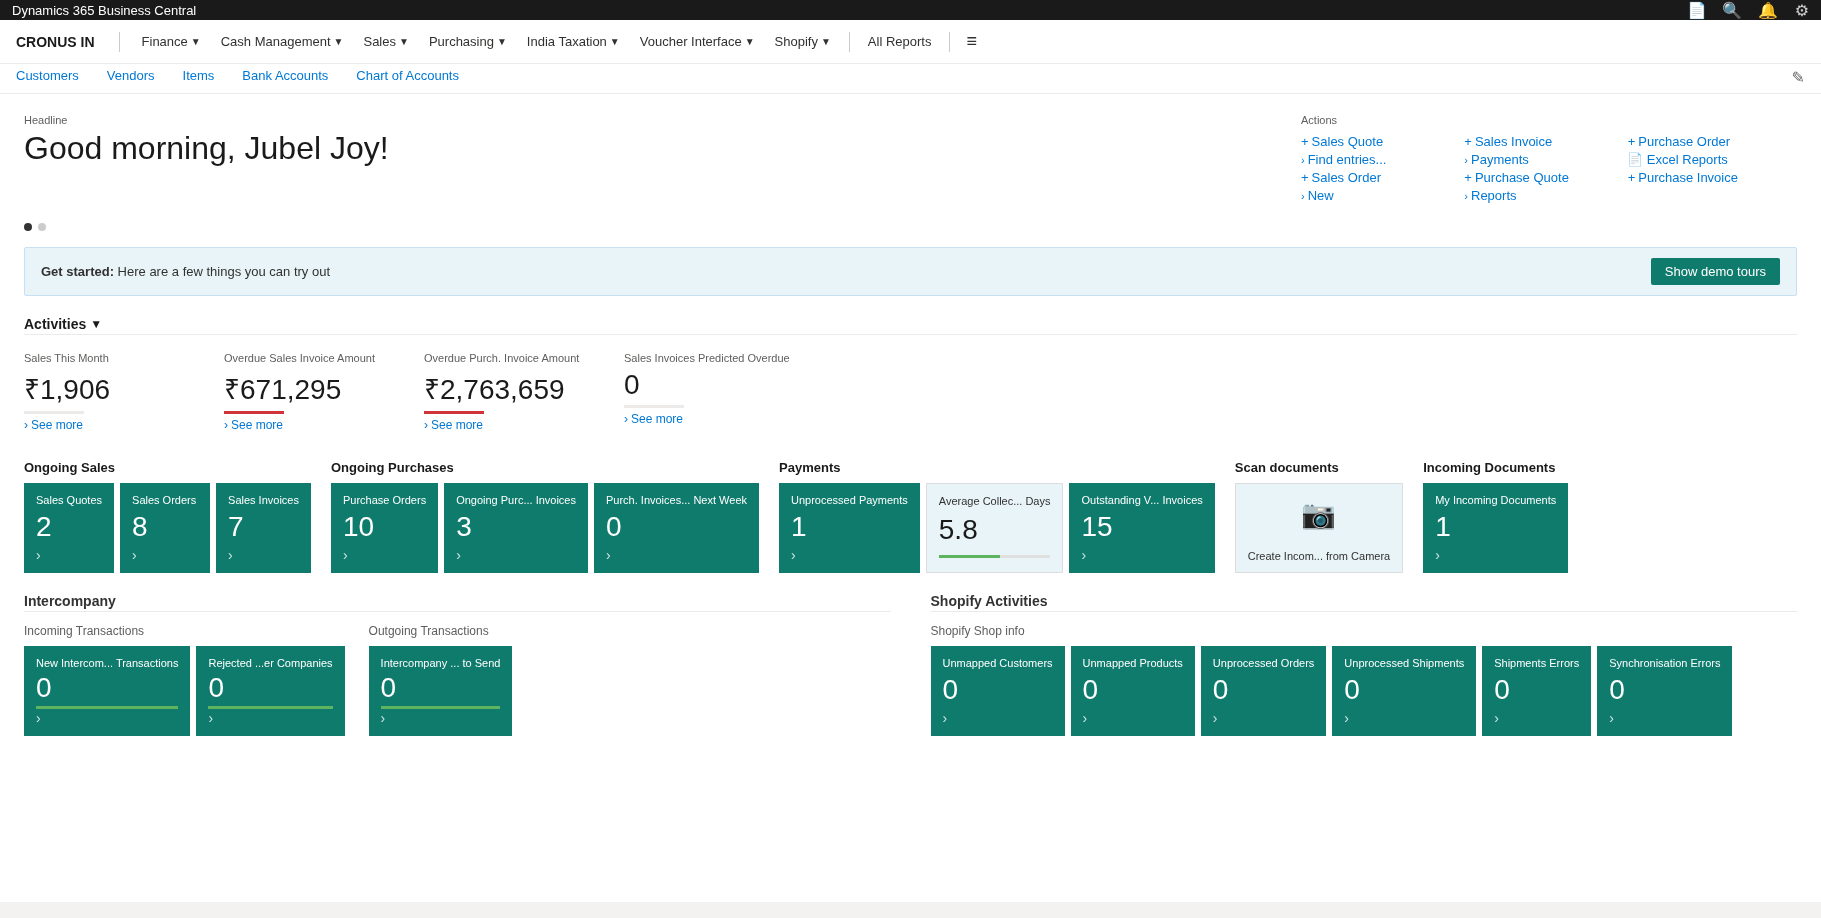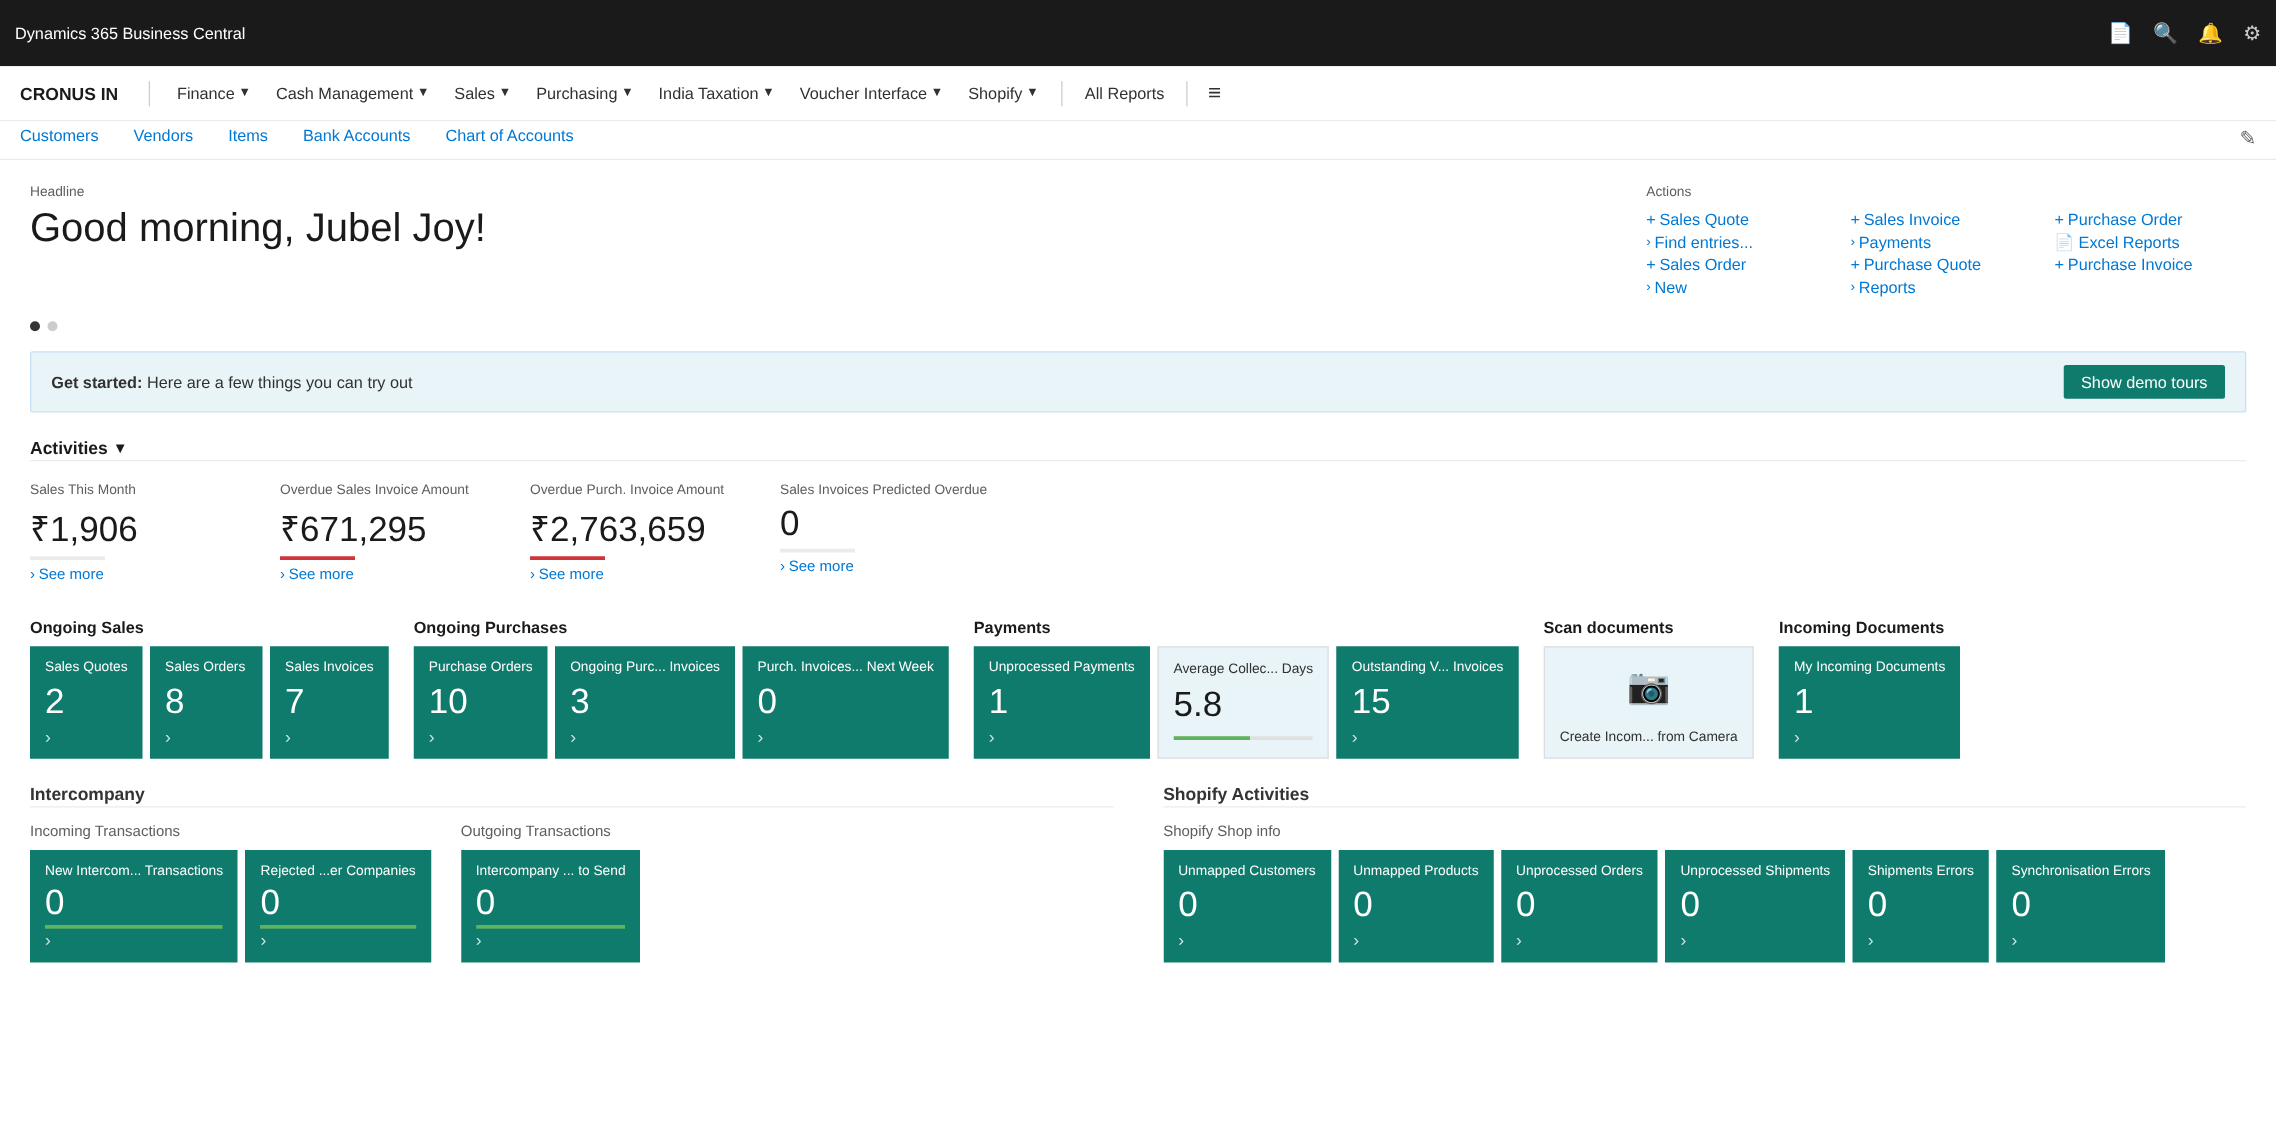--- a/index.html
+++ b/index.html
@@ -1,21 +1,21 @@
 <!DOCTYPE html>
 <html><head>
   <meta charset="utf-8">
   <style>
     * { box-sizing: border-box; margin: 0; padding: 0; }
     body { font-family: 'Segoe UI', sans-serif; font-size: 13px; color: #333; background: #f3f2f1; }
 
     
     .topbar {
       background: #1a1a1a;
-      height: 53px;
+      height: 20px;
       display: flex;
       align-items: center;
       padding: 0 12px;
       color: #fff;
       justify-content: space-between;
     }
     .topbar-title { font-size: 13px; color: #fff; font-weight: 400; }
     .topbar-icons { display: flex; gap: 16px; align-items: center; }
     .topbar-icon { color: #ccc; font-size: 16px; cursor: pointer; }
 
@@ -207,21 +207,21 @@
 </div>
 
 <div class="content">
 
   <div style="display:flex; justify-content:space-between;">
     <div>
       <div class="headline-label">Headline</div>
       <div class="headline-title">Good morning, Jubel Joy!</div>
     </div>
 
-    <div class="actions-section" style="position:relative; top:0; right:0; min-width:480px;">
+    <div class="actions-section" style="position:relative; top:0; right:16px; min-width:480px;">
       <div class="actions-label">Actions</div>
       <div style="display:grid; grid-template-columns: repeat(3, 1fr); gap:3px 10px;">
         <span class="action-link">
             <span class="action-plus">+</span> 
             <span>Sales Quote</span>
           </span>
         <span class="action-link">
             <span class="action-plus">+</span> 
             <span>Sales Invoice</span>
           </span>

